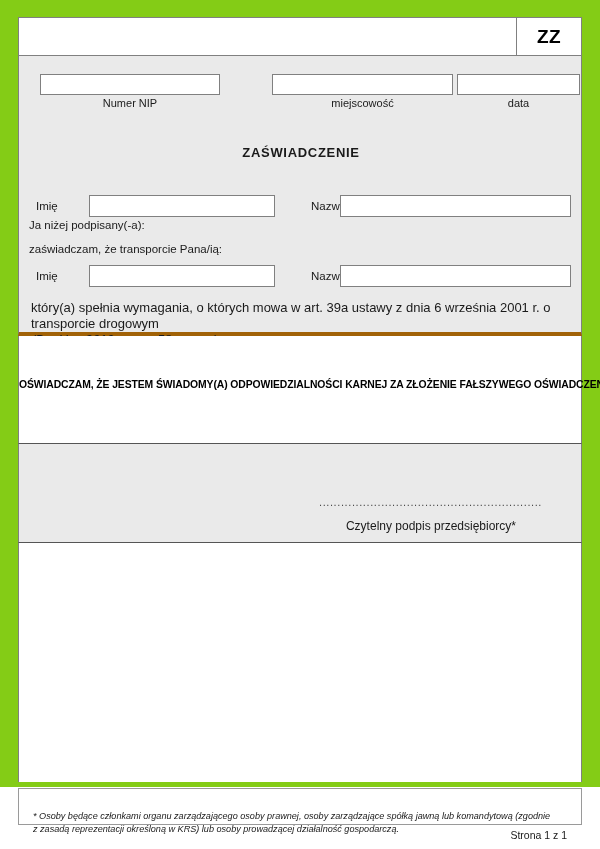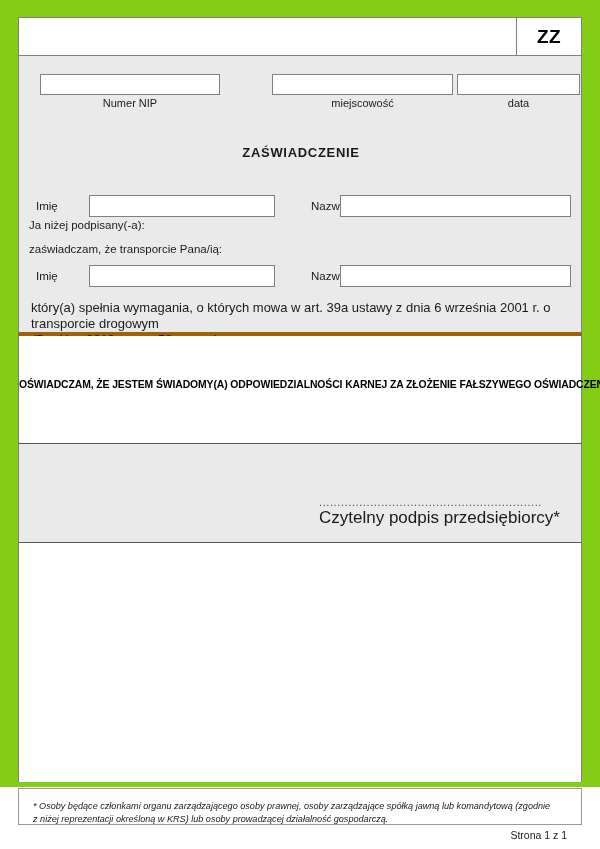--- a/index.html
+++ b/index.html
@@ -176,36 +176,36 @@
   }
   .sig-dots {
     height: 10px;
     font-size: 11px;
     letter-spacing: 0.6px;
     color: #4a4a4a;
     overflow: hidden;
     white-space: nowrap;
   }
   .sig-caption {
-    margin-top: 2px;
-    font-size: 17px;
+    margin-top: 13px;
+    font-size: 12px;
     color: #1a1a1a;
     white-space: nowrap;
   }
 
   
   .footnote-box {
     position: absolute;
     left: 18px;
     top: 788px;
     width: 564px;
     height: 37px;
     border: 1px solid #9a9a9a;
     background: #ffffff;
-    padding: 11px 12px 0 14px;
+    padding: 21px 12px 0 14px;
   }
   .footnote-text {
     font-size: 9.1px;
     font-style: italic;
     line-height: 13px;
     color: #1a1a1a;
   }
 
   .page-number {
     position: absolute;
@@ -270,18 +270,18 @@
     <div class="sig-wrap">
       <div class="sig-dots">..............................................................................................</div>
       <div class="sig-caption">Czytelny podpis przedsiębiorcy*</div>
     </div>
   </div>
 
   <div class="block-white block-bottom"></div>
 
   <div class="footnote-box">
     <div class="footnote-text">* Osoby będące członkami organu zarządzającego osoby prawnej, osoby zarządzające spółką jawną lub komandytową (zgodnie</div>
-    <div class="footnote-text">z niżej reprezentacji określoną w KRS) lub osoby prowadzącej działalność gospodarczą.</div>
+    <div class="footnote-text">z zasadą reprezentacji określoną w KRS) lub osoby prowadzącej działalność gospodarczą.</div>
   </div>
 
   <div class="page-number">Strona 1 z 1</div>
 
 </div>
 
 </body></html>

